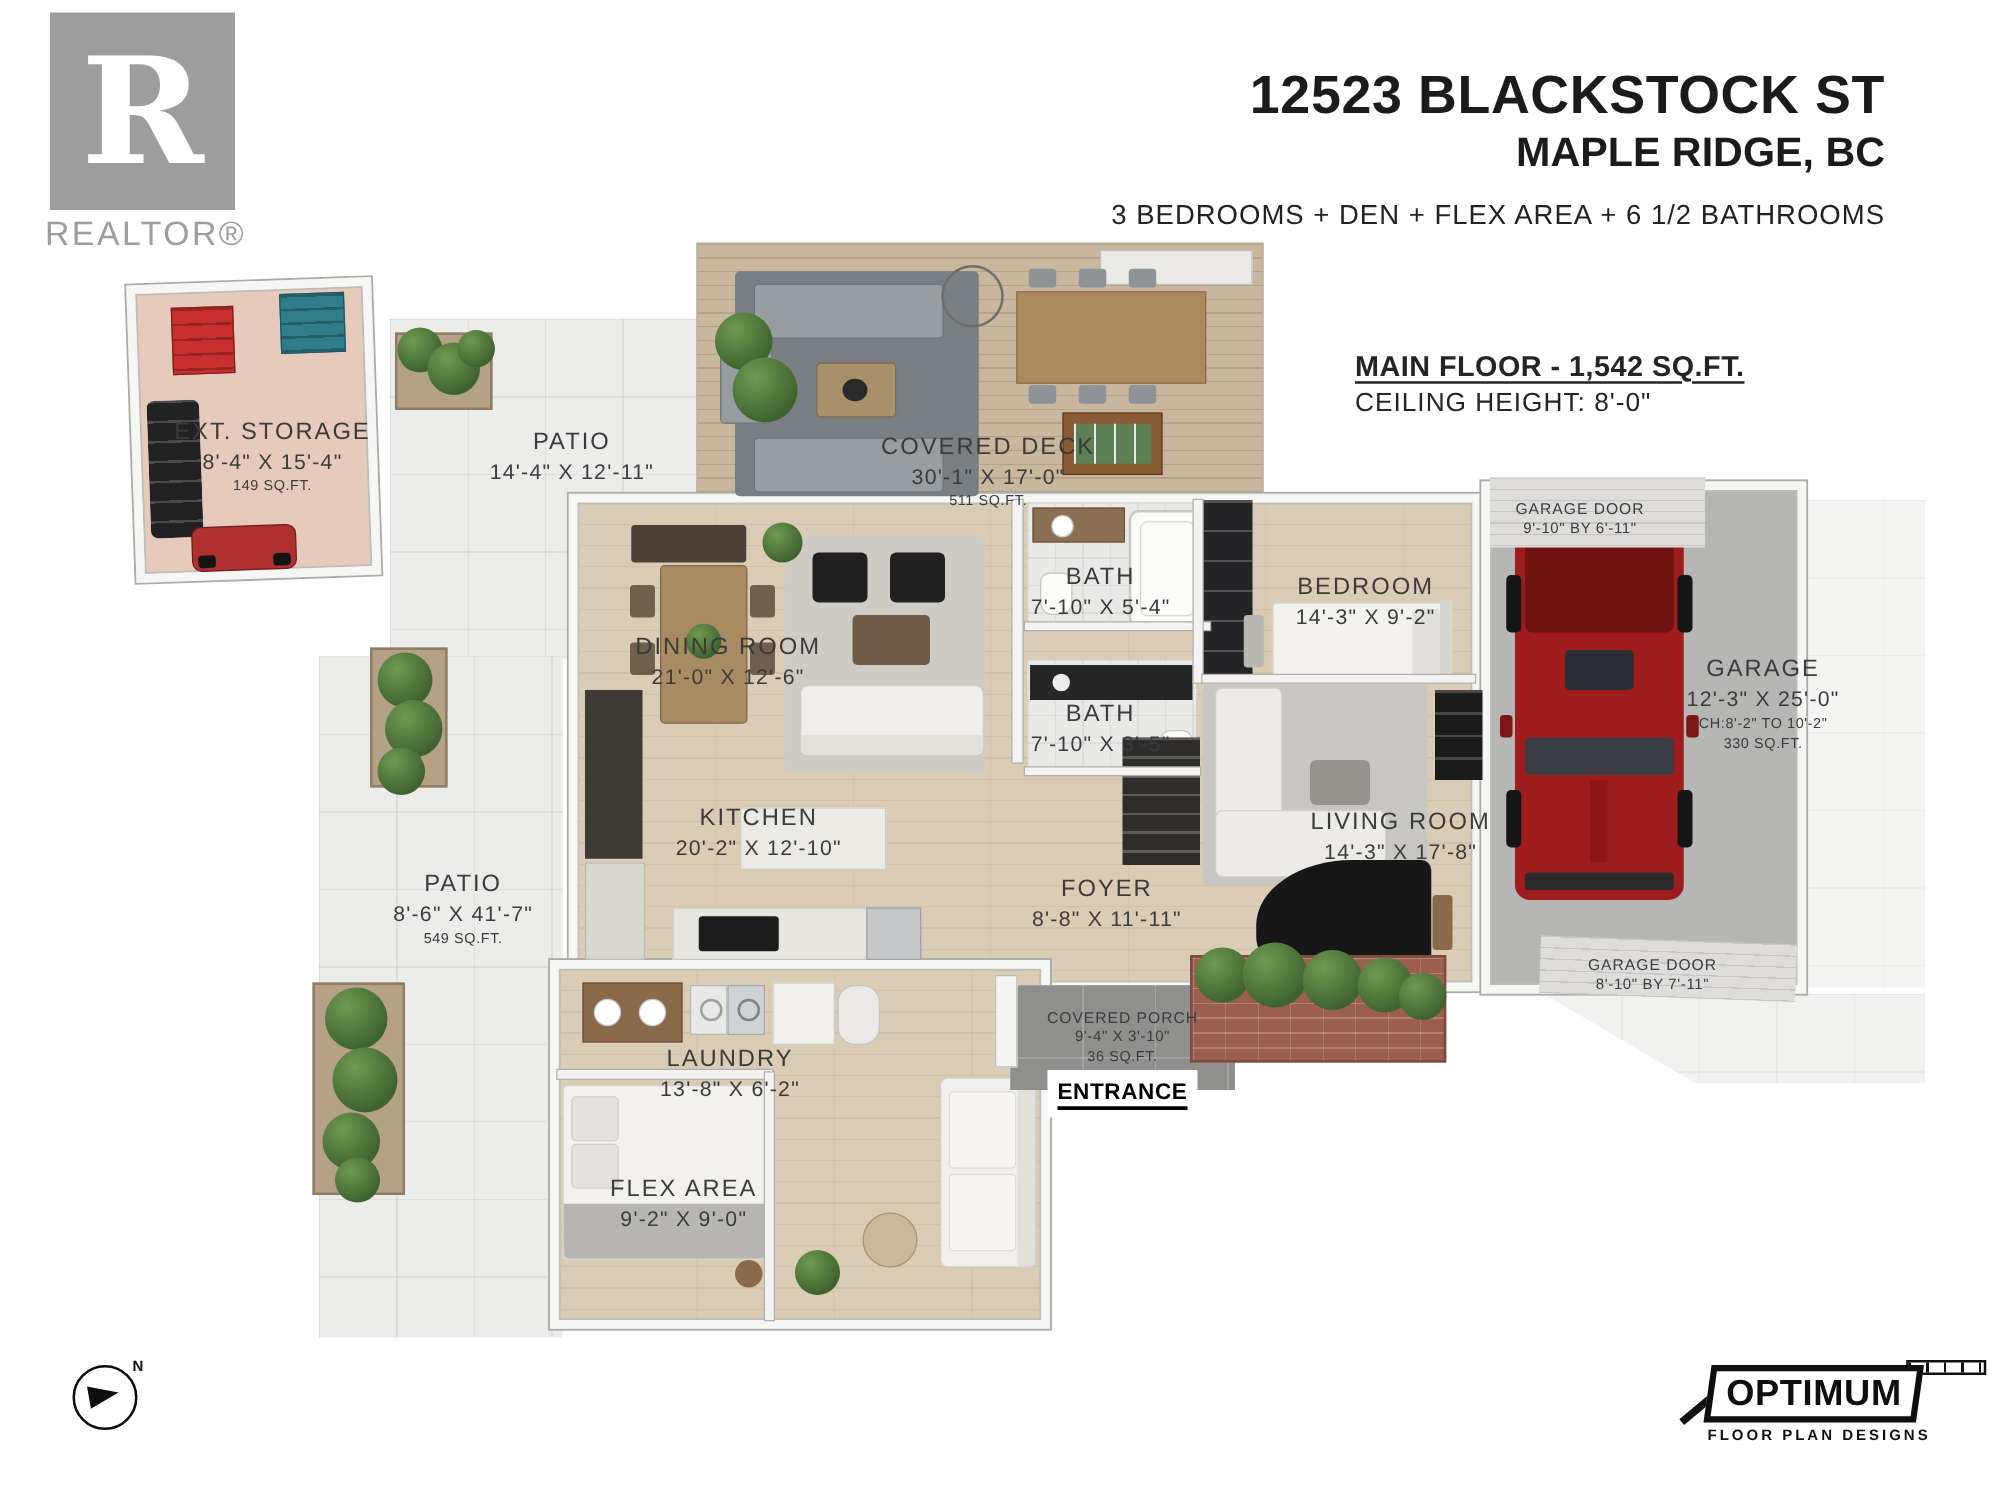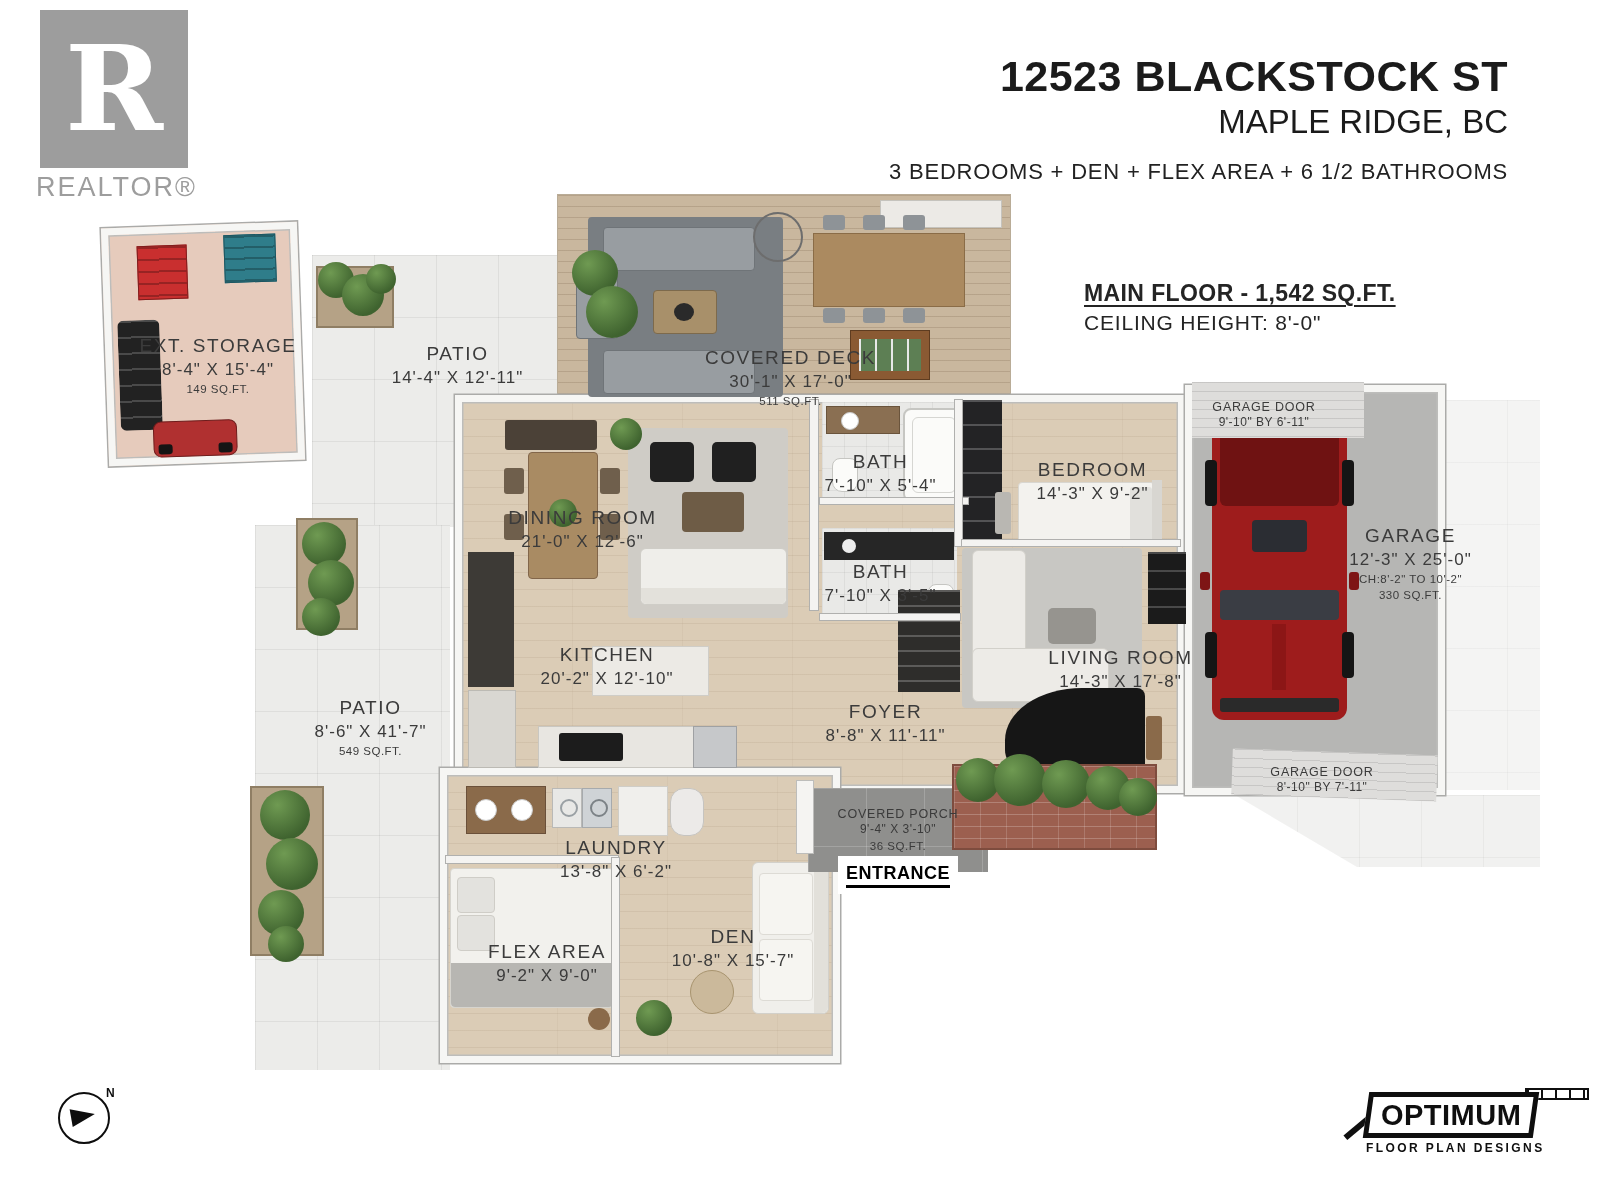--- a/index.html
+++ b/index.html
@@ -37,21 +37,21 @@
   
   .room-label{position:absolute;text-align:center;color:#3b3b3b;z-index:40;line-height:1.3;}
   .room-label .rname{display:block;font-size:19px;letter-spacing:1.6px;}
   .room-label .rdims{display:block;font-size:17px;letter-spacing:1px;}
   .room-label .rsub,.room-label .rarea{display:block;font-size:11.5px;letter-spacing:.5px;margin-top:1px;}
   .small-label .rname{font-size:12.5px;letter-spacing:.8px;}
   .small-label .rdims{font-size:12px;letter-spacing:.5px;}
   
   .header{position:absolute;right:92px;top:52px;text-align:right;z-index:50;}
   .header .address{font-size:43px;font-weight:bold;letter-spacing:.5px;color:#1b1b1b;}
-  .header .city{font-size:33px;margin-top:2px;color:#1b1b1b;}
+  .header .city{font-size:33px;margin-top:2px;color:#1b1b1b;font-weight:bold;}
   .header .features{font-size:22px;margin-top:18px;letter-spacing:.8px;color:#222;}
   .floor-info{position:absolute;left:1084px;top:280px;z-index:50;color:#242424;}
   .floor-info .fi-title{font-size:23px;font-weight:bold;letter-spacing:.4px;text-decoration:underline;
                         text-underline-offset:4px;}
   .floor-info .fi-ceiling{font-size:21px;letter-spacing:.8px;margin-top:4px;}
   
   .realtor-box{position:absolute;left:40px;top:10px;width:148px;height:158px;background:#9d9d9d;
                display:flex;align-items:center;justify-content:center;z-index:50;}
   .realtor-box .r-letter{font-family:"DejaVu Serif",serif;font-weight:bold;font-size:118px;color:#ffffff;line-height:1;}
   .realtor-word{position:absolute;left:36px;top:172px;font-size:27px;letter-spacing:2px;color:#9d9d9d;z-index:50;}
@@ -349,31 +349,27 @@
   </div>
   <div class="room-label small-label" style="left:1238px;top:764px;width:168px;">
     <span class="rname">GARAGE DOOR</span>
     <span class="rdims">8'-10" BY 7'-11"</span>
   </div>
   <div class="room-label small-label" style="left:818px;top:806px;width:160px;">
     <span class="rname">COVERED PORCH</span>
     <span class="rdims">9'-4" X 3'-10"</span>
     <span class="rarea">36 SQ.FT.</span>
   </div>
-  <div class="room-label" style="left:521px;top:836px;width:190px;">
+  <div class="room-label" style="left:489px;top:836px;width:190px;">
     <span class="rname">LAUNDRY</span>
     <span class="rdims">13'-8" X 6'-2"</span>
   </div>
   <div class="room-label" style="left:452px;top:940px;width:190px;">
     <span class="rname">FLEX AREA</span>
     <span class="rdims">9'-2" X 9'-0"</span>
-  </div>
-  <div class="room-label" style="left:638px;top:925px;width:190px;">
-    <span class="rname">DEN</span>
-    <span class="rdims">10'-8" X 15'-7"</span>
   </div>
 
   <div class="entrance-box">
     <span class="etext">ENTRANCE</span>
   </div>
 
   <div class="compass">
     <div class="needle"></div>
     <span class="north">N</span>
   </div>

